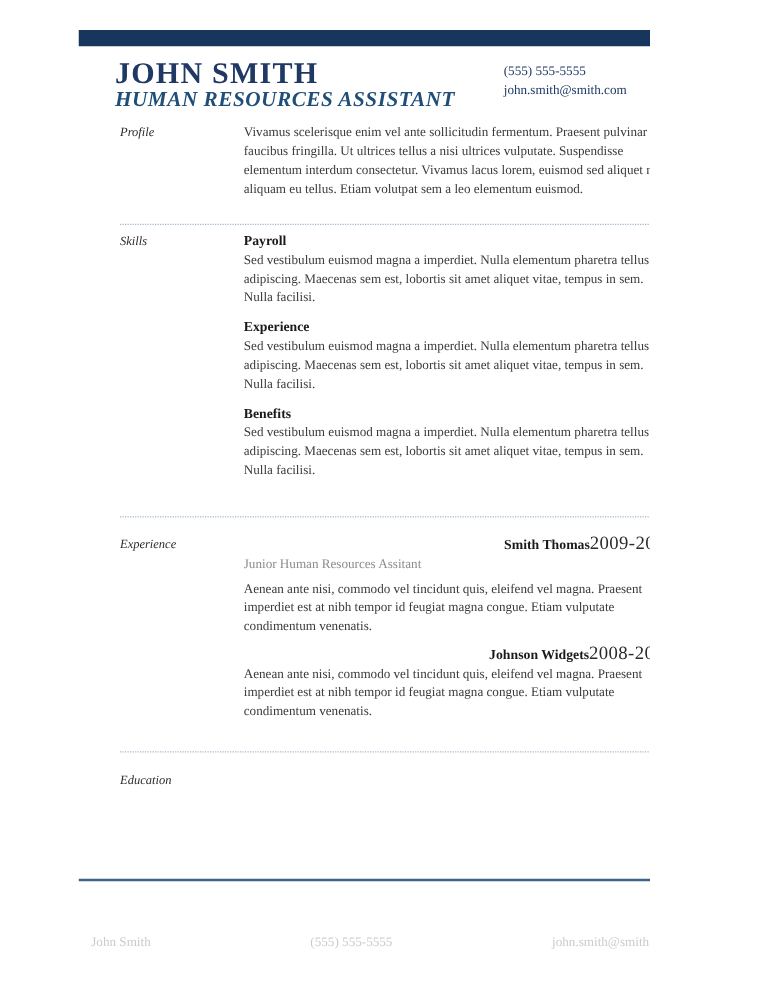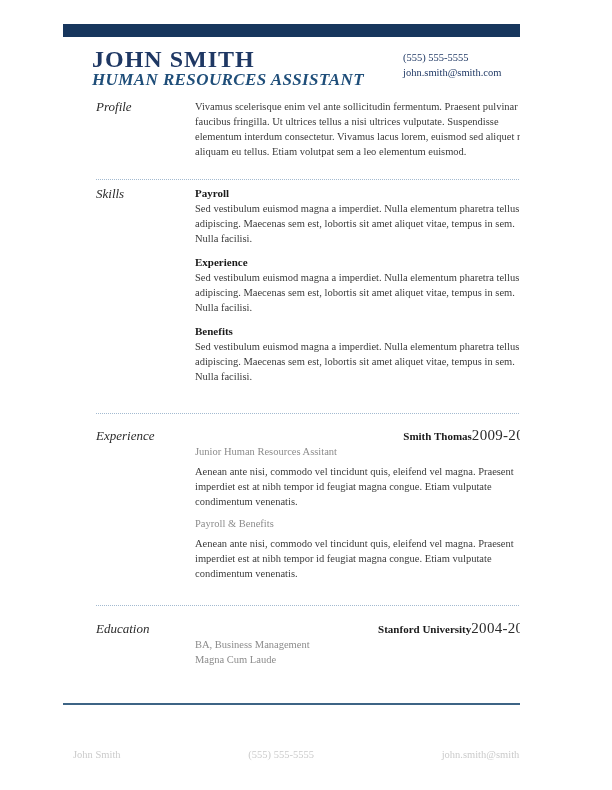--- a/index.html
+++ b/index.html
@@ -35,21 +35,21 @@
     color:var(--title-color); letter-spacing:0.4px; margin-top:1px;
   }
   .contact {
     position:absolute; left:340px; top:4px; font-size:10.5px; line-height:15px;
     color:var(--name-color);
   }
   .body-sections { position:absolute; left:63px; top:99px; width:476px; }
   .section { display:flex; }
   .label-col {
     width:132px; padding-left:33px; flex:none;
-    font-style:italic; font-size:13px; line-height:15px; color:#2B2B2B;
+    font-style:italic; font-size:10px; line-height:15px; color:#2B2B2B;
   }
   .main-col { width:344px; flex:none; font-size:10.5px; line-height:15px; color:var(--body-text); }
   .dotted-sep {
     margin:20px 0 4px 33px; height:3px; position:relative;
     border-top:1px dotted var(--dotted);
   }
   .dotted-sep::after {
     content:""; position:absolute; right:-3px; top:-2px;
     width:2px; height:2px; background:#4A4A4A;
   }
@@ -129,40 +129,33 @@
       <div class="main-col">
         <div class="exp-item">
           <div class="item-header">
             <span class="company-name">Smith Thomas</span>
             <span class="date-range">2009-2011</span>
           </div>
           <div class="role-title">Junior Human Resources Assitant</div>
           <div>Aenean ante nisi, commodo vel tincidunt quis, eleifend vel magna. Praesent imperdiet est at nibh tempor id feugiat magna congue. Etiam vulputate condimentum venenatis.</div>
         </div>
         <div class="exp-item">
-          <div class="role-title">Payroll &amp; Benefits</div>
+          <div class="item-header">
+            <span class="company-name">Johnson Widgets</span>
+            <span class="date-range">2008-2009</span>
+          </div>
           <div>Aenean ante nisi, commodo vel tincidunt quis, eleifend vel magna. Praesent imperdiet est at nibh tempor id feugiat magna congue. Etiam vulputate condimentum venenatis.</div>
         </div>
       </div>
     </div>
 
     <div class="dotted-sep sep-edu"></div>
 
     <div class="section">
       <div class="label-col">Education</div>
-      <div class="main-col">
-        <div>
-          <div class="item-header">
-            <span class="school-name">Stanford University</span>
-            <span class="date-range">2004-2008</span>
-          </div>
-          <div class="edu-line">BA, Business Management</div>
-          <div class="edu-line">Magna Cum Laude</div>
-        </div>
-      </div>
     </div>
 
   </div>
 
   <div class="bottom-rule"></div>
 
   <div class="footer">
     <span>John Smith</span>
     <span>(555) 555-5555</span>
     <span>john.smith@smith.com</span>

